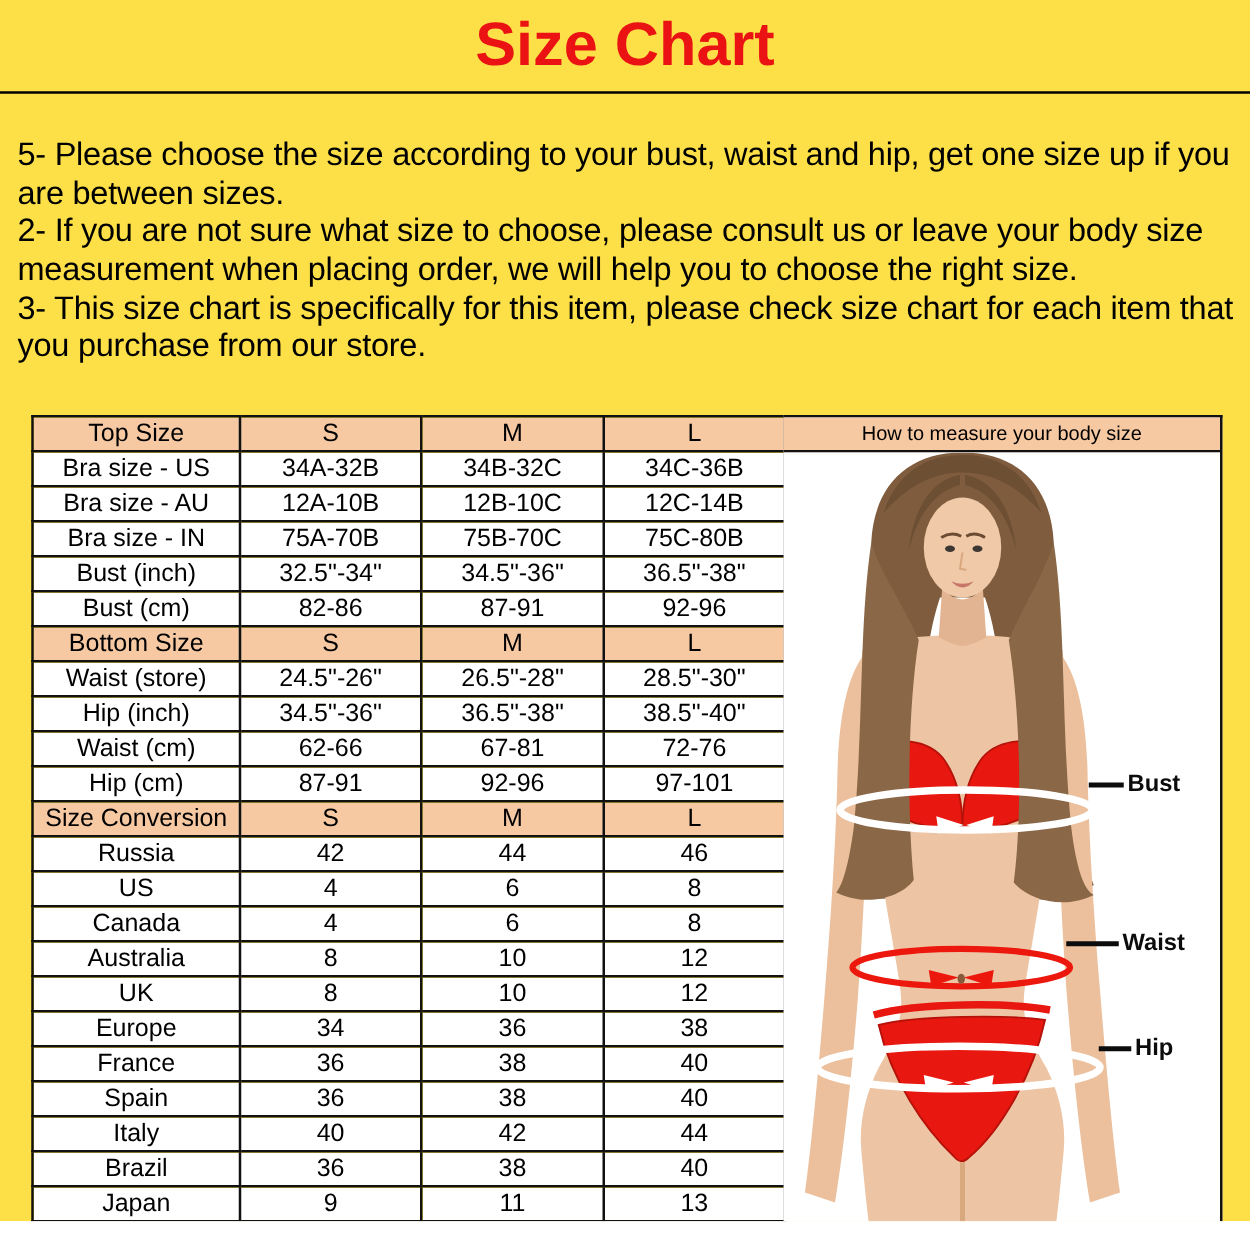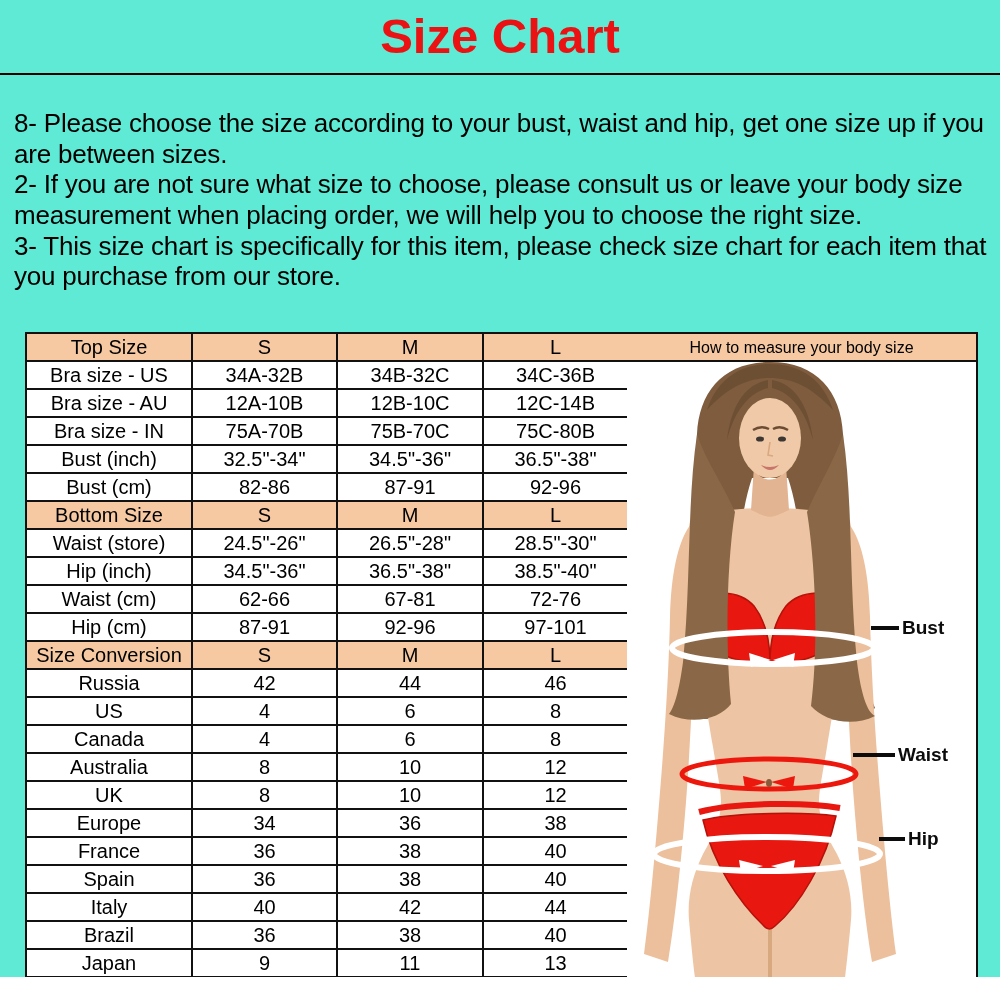--- a/index.html
+++ b/index.html
@@ -1,18 +1,18 @@
 <!DOCTYPE html>
 <html><head>
 <meta charset="utf-8">
 <style>
   * { margin:0; padding:0; box-sizing:border-box; }
   html,body { background:#ffffff; }
   .page {
-    position:relative; width:1000px; height:977px; background:#5eead4;
+    position:relative; width:1000px; height:977px; background:#fde047;
     font-family:"Liberation Sans", sans-serif; color:#000; overflow:hidden;
   }
   .title {
     position:absolute; top:8px; left:0; width:1000px; text-align:center;
     font-size:49px; font-weight:bold; color:#ea1212; letter-spacing:0px;
   }
   .rule { position:absolute; top:73px; left:0; width:1000px; height:2px; background:#000; }
   .notes {
     position:absolute; top:108px; left:14px; width:976px;
     font-size:26px; line-height:1.18; letter-spacing:-0.2px;
@@ -56,21 +56,21 @@
 </style>
 </head>
 <body>
 
 <div class="page">
 
   <div class="title">Size Chart</div>
   <div class="rule"></div>
 
   <div class="notes">
-    <p>8- Please choose the size according to your bust, waist and hip, get one size up if you are between sizes.</p>
+    <p>5- Please choose the size according to your bust, waist and hip, get one size up if you are between sizes.</p>
     <p>2- If you are not sure what size to choose, please consult us or leave your body size measurement when placing order, we will help you to choose the right size.</p>
     <p>3- This size chart is specifically for this item, please check size chart for each item that you purchase from our store.</p>
   </div>
 
   <table class="size-table">
     <colgroup>
       <col style="width:166px">
         <col style="width:145px">
         <col style="width:146px">
         <col style="width:145px">

